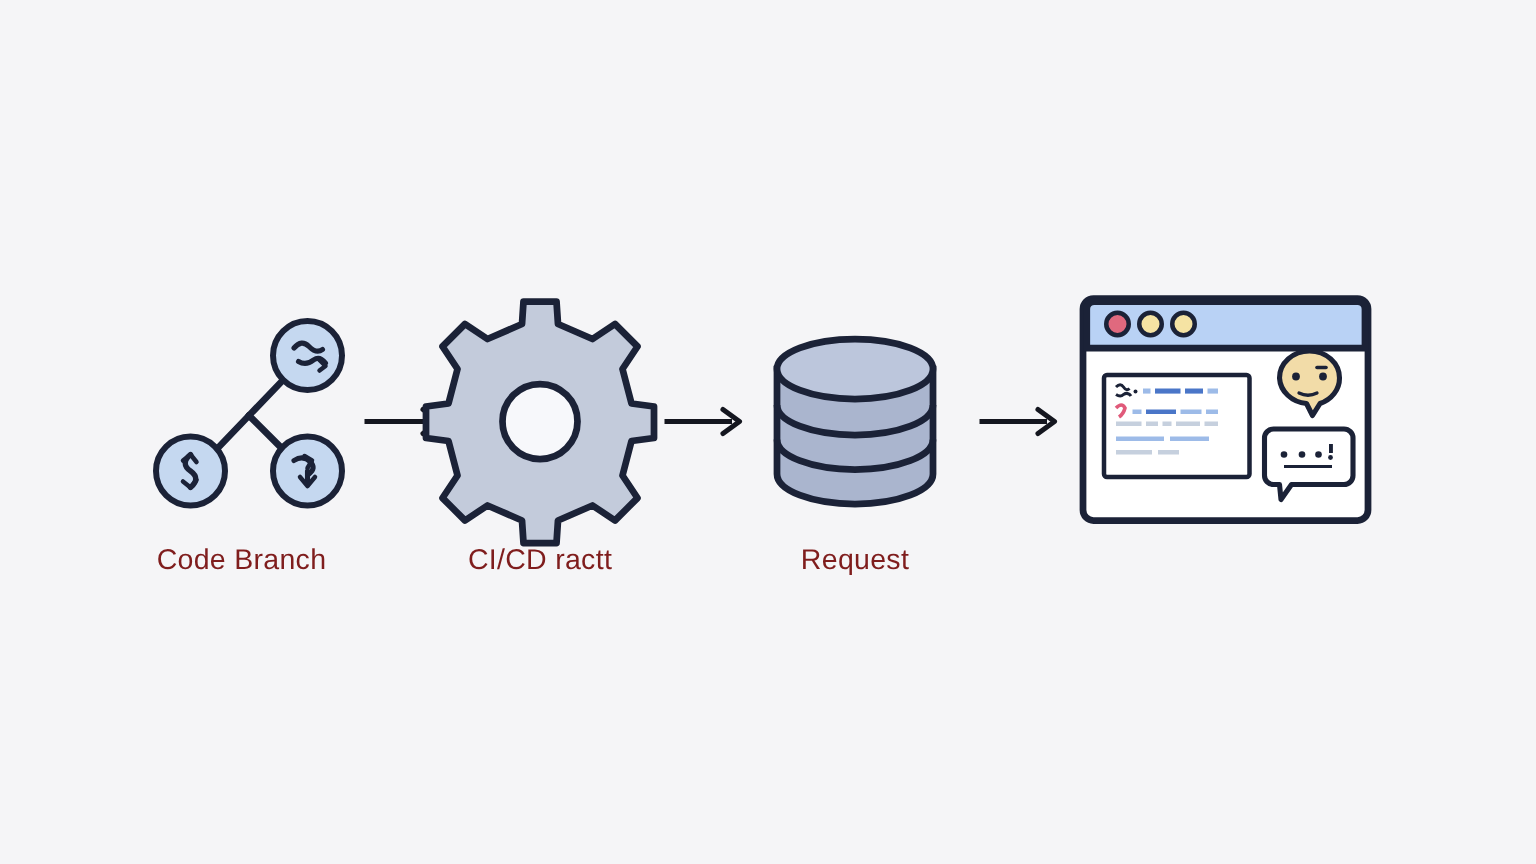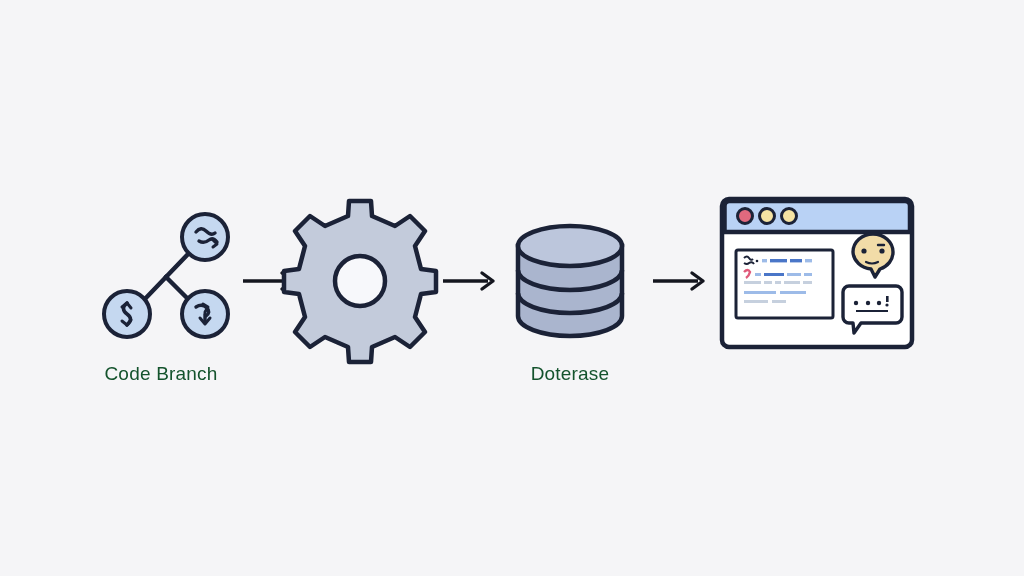--- a/index.html
+++ b/index.html
@@ -24,21 +24,21 @@
     left: 0;
     top: 0;
     width: 1024px;
     height: 576px;
   }
   .node-label {
     position: absolute;
     width: 260px;
     text-align: center;
     font-size: 19px;
-    color: #14532d;
+    color: #7f1d1d;
     letter-spacing: 0.2px;
     white-space: nowrap;
   }
 </style>
 </head>
 <body>
 
 <div id="canvas">
 
   <svg class="stage" viewBox="0 0 1024 576" xmlns="http://www.w3.org/2000/svg">
@@ -172,17 +172,18 @@
         <rect x="886" y="296" width="2.6" height="6" fill="#1b2237"></rect>
         <circle cx="887" cy="305" r="1.6" fill="#1b2237"></circle>
         <line x1="856" y1="311" x2="888" y2="311" stroke="#1b2237" stroke-width="2"></line>
       </g>
     </g>
 
   </svg>
 
   <div class="node-label" style="left:31px; top:363px;">Code Branch</div>
 
+  <div class="node-label" style="left:230px; top:363px;">CI/CD ractt</div>
 
-  <div class="node-label" style="left:440px; top:363px;">Doterase</div>
+  <div class="node-label" style="left:440px; top:363px;">Request</div>
 
 
 </div>
 
 </body></html>

